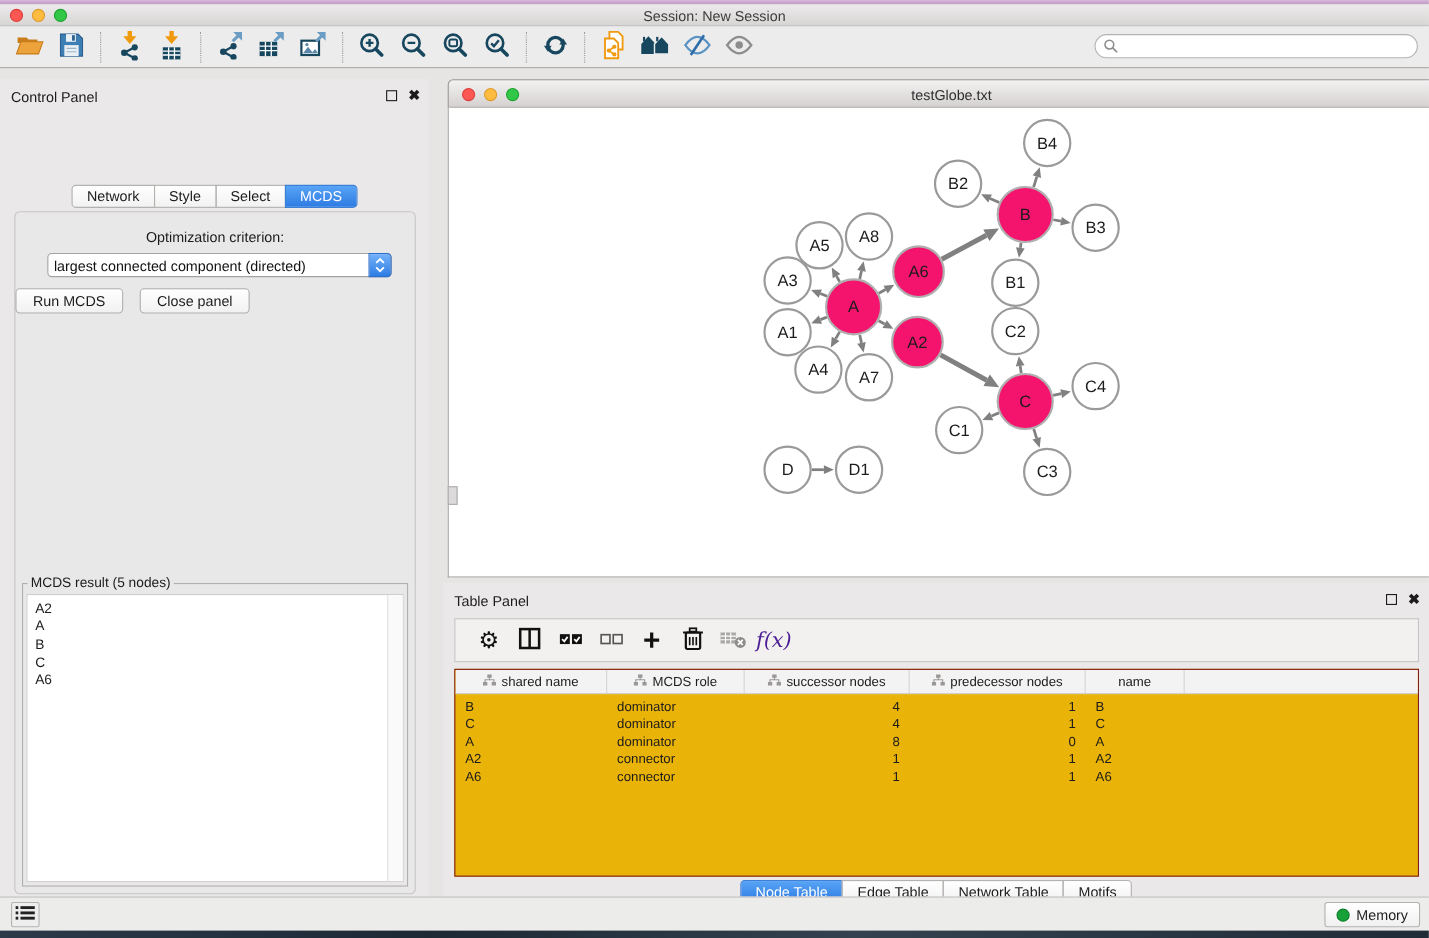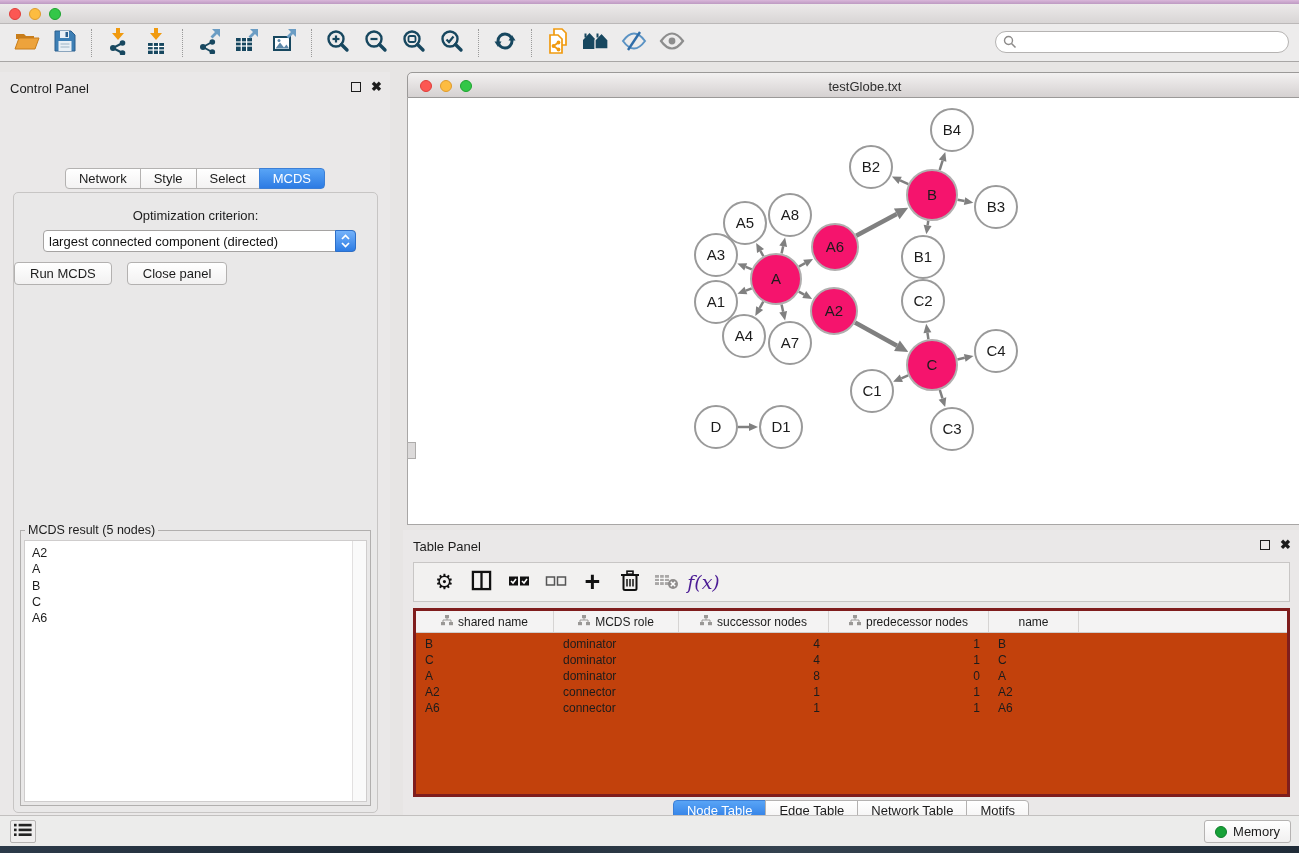--- a/index.html
+++ b/index.html
@@ -62,21 +62,21 @@
   .resize-grip{position:absolute;right:2px;bottom:2px;width:14px;height:14px;background:
     repeating-linear-gradient(135deg,transparent 0 3px,#b5b3b2 3px 4px);}
 
   
   .table-panel{position:absolute;left:403px;top:458px;right:0;height:295px;background:#eae8e8;}
   .tp-toolbar{position:absolute;left:10px;right:9px;top:32px;height:40px;background:#f2f1f0;border:1px solid #c8c6c5;box-sizing:border-box;display:flex;align-items:center;padding-left:12px;}
   .tp-btn{width:37px;height:32px;display:flex;align-items:center;justify-content:center;background:transparent;border:none;padding:0;cursor:default;}
   .gear-glyph{font-size:21px;line-height:21px;color:#111;font-family:"DejaVu Sans",sans-serif;}
   .plus-glyph{font-size:27px;font-weight:bold;color:#111;line-height:24px;}
   .fx-glyph{font-family:"DejaVu Serif",serif;font-style:italic;font-size:19px;color:#4c1d95;}
-  .tp-table{position:absolute;left:10px;right:9px;top:78px;bottom:28px;background:#c2410c;border:3px solid #7f1d1d;box-sizing:border-box;overflow:hidden;}
+  .tp-table{position:absolute;left:10px;right:9px;top:78px;bottom:28px;background:#eab308;border:1px solid #7f1d1d;box-sizing:border-box;overflow:hidden;}
   .thead{display:flex;height:21px;background:#f4f3f3;border-bottom:1px solid #cfcdcd;align-items:stretch;}
   .th{display:flex;align-items:center;justify-content:center;gap:5px;font-size:12px;color:#1c1c1c;border-right:1px solid #d6d4d3;box-sizing:border-box;}
   .tbody{padding-top:3px;}
   .tr{display:flex;height:16px;align-items:center;font-size:12px;color:#1c1c1c;}
   .td{box-sizing:border-box;padding:0 9px;white-space:nowrap;overflow:hidden;}
   .td.num{text-align:right;}
   .tp-tabs{position:absolute;bottom:4px;left:0;right:0;display:flex;justify-content:center;}
 
   
   .statusbar{position:absolute;left:0;right:0;top:815px;height:31px;background:#ececeb;border-top:1px solid #c2c0bf;}
@@ -91,20 +91,21 @@
 <div id="app">
 
   <div class="strip-top"></div>
 
   <div class="titlebar">
     <div class="lights">
       <span class="light red"></span>
       <span class="light yellow"></span>
       <span class="light green"></span>
     </div>
+    <div class="title-text">Session: New Session</div>
   </div>
 
   <div class="toolbar">
     <button class="tbtn">
       <span><svg width="26" height="24" viewBox="0 0 26 24">
             <path d="M2 5h8l2 2h8v3H2z" fill="#c87d1a"></path>
             <path d="M5 9h20l-4 11H1z" fill="#eda33c" stroke="#c87d1a" stroke-width="1"></path>
           </svg></span>
     </button>
     <button class="tbtn">

